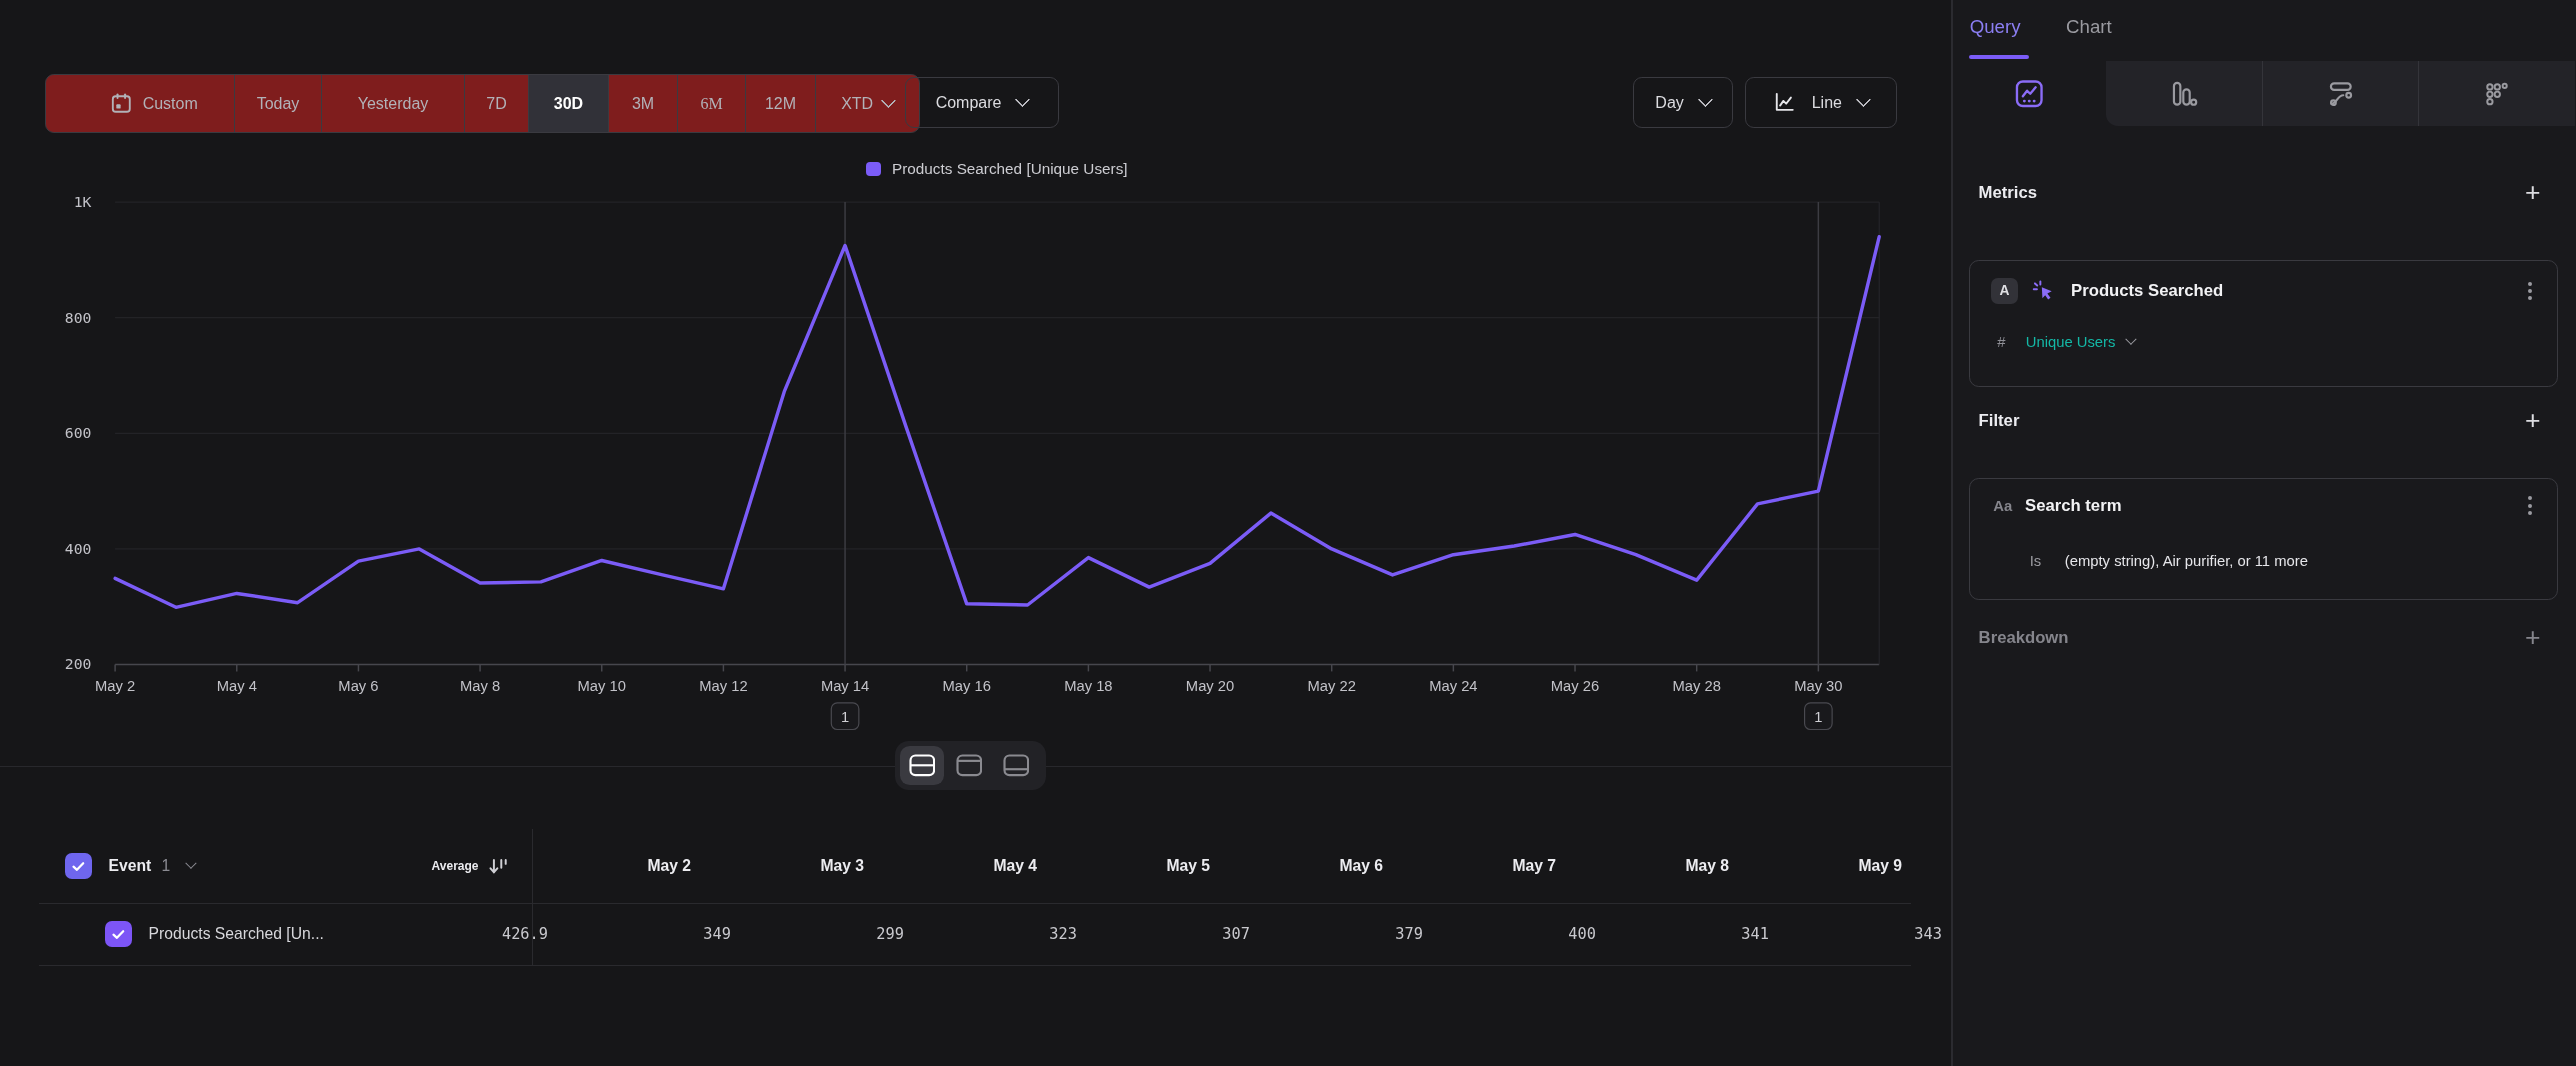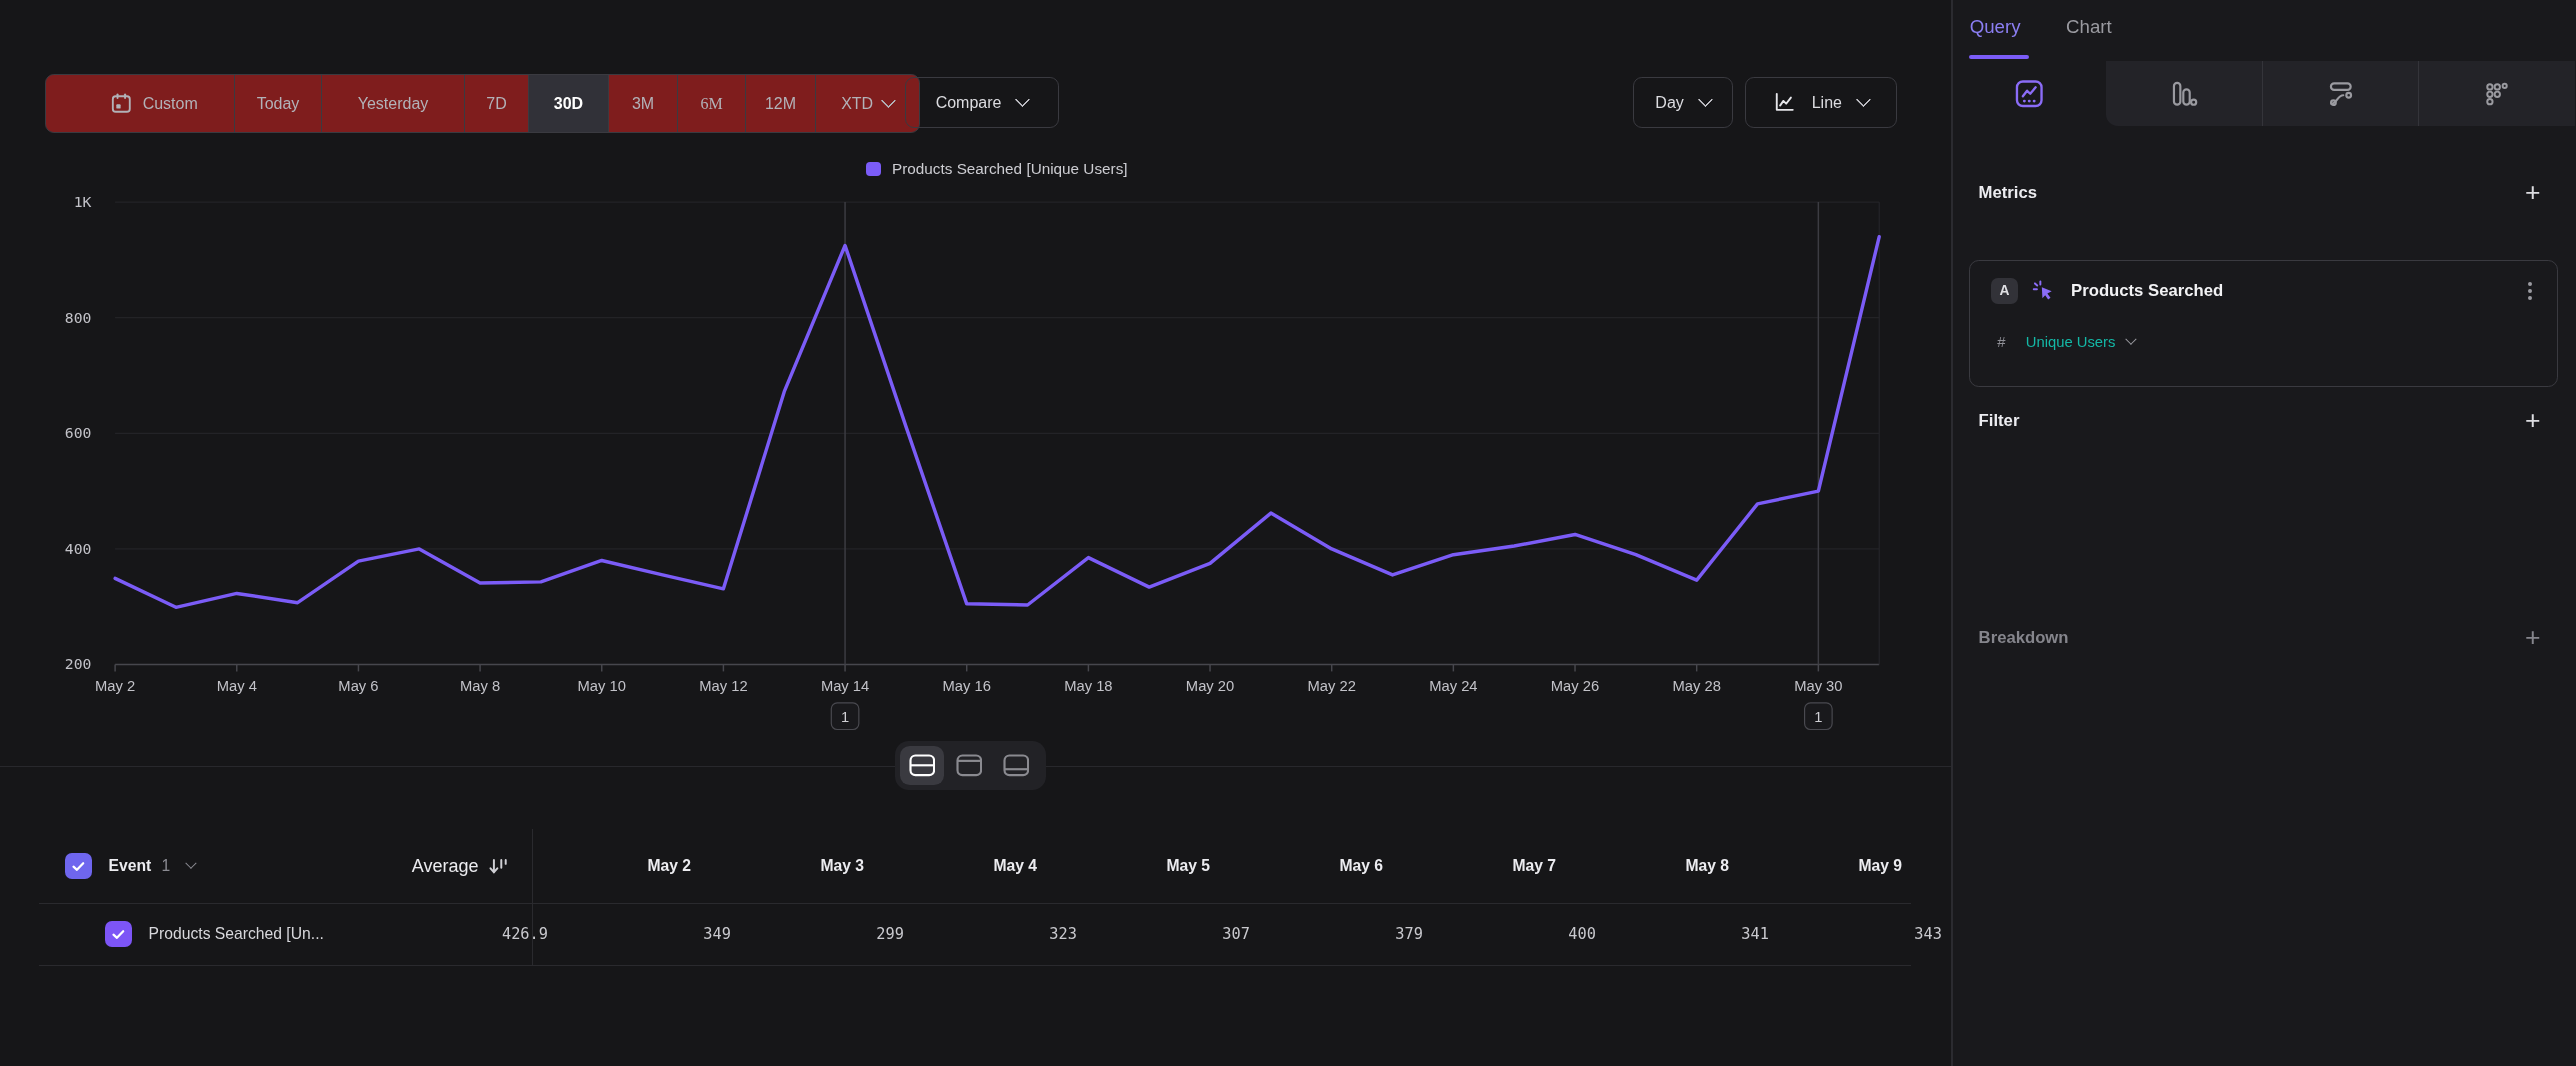--- a/index.html
+++ b/index.html
@@ -60,21 +60,21 @@
   .dates{position:absolute;left:532px;top:0;height:100%;display:flex;align-items:center;}
   .dcell{width:173px;text-align:right;}
   .dcell.first{width:159px;}
   #thead .dcell{font-size:15.7px;font-weight:700;color:#ececf0;}
   #tbody .dcell,#row-average{font-family:"DejaVu Sans Mono",monospace;font-size:15.3px;color:#c9c9ce;}
   .cbx{width:26.6px;height:26.6px;border-radius:6.9px;display:flex;align-items:center;justify-content:center;flex:none;cursor:pointer;}
   .cbx.hdr{background:#6f66ee;}
   .cbx.row{background:#7d55f6;}
   #event-label{font-size:15.7px;font-weight:700;color:#ececf0;}
   #event-count{font-size:15.7px;color:#8b8b92;margin-left:-6.9px;}
-  #avg-label{font-size:18px;font-weight:400;color:#ececf0;}
+  #avg-label{font-size:12px;font-weight:700;color:#ececf0;}
   #row-name{font-size:15.7px;color:#d8d8dc;white-space:nowrap;}
 
   
   #sidebar{position:absolute;left:1951px;top:0;width:625px;height:1067px;background:#19191c;
      border-left:2px solid #2b2b30;box-sizing:border-box;}
   #tab-query{position:absolute;left:16.7px;top:15.7px;font-size:18.7px;color:#8b7ef2;cursor:pointer;}
   #tab-chart{position:absolute;left:113px;top:15.7px;font-size:18.7px;color:#9a9aa0;cursor:pointer;}
   #tab-underline{position:absolute;left:15.7px;top:55px;width:60px;height:3.9px;background:#7b5cf7;border-radius:2px;}
   #tabstrip{position:absolute;left:0;top:61px;width:623px;height:65px;}
   #rtab-active{position:absolute;left:0;top:0;width:153px;height:65px;display:flex;align-items:center;
@@ -395,19 +395,34 @@
       <span id="measure-label">Unique Users</span>
       <i class="chev-sm"></i>
     </div>
   </div>
 
   <div class="sec-head" style="top:411px">
     <span class="sec-title">Filter</span>
     <span class="plus">+</span>
   </div>
 
+  <div class="card" id="filter-card">
+    <div class="crow1" style="left:23.6px">
+      <span id="aa-sym">Aa</span>
+      <span class="ctitle" style="margin-left:12.8px">Search term</span>
+      <span class="kebab">
+          <i></i>
+          <i></i>
+          <i></i>
+        </span>
+    </div>
+    <div class="crow2" id="filter-row2">
+      <span id="op-label">Is</span>
+      <span id="filter-value">(empty string), Air purifier, or 11 more</span>
+    </div>
+  </div>
 
   <div class="sec-head" style="top:628px">
     <span class="sec-title dim">Breakdown</span>
     <span class="plus dim">+</span>
   </div>
 </div>
 
 
 </body></html>

